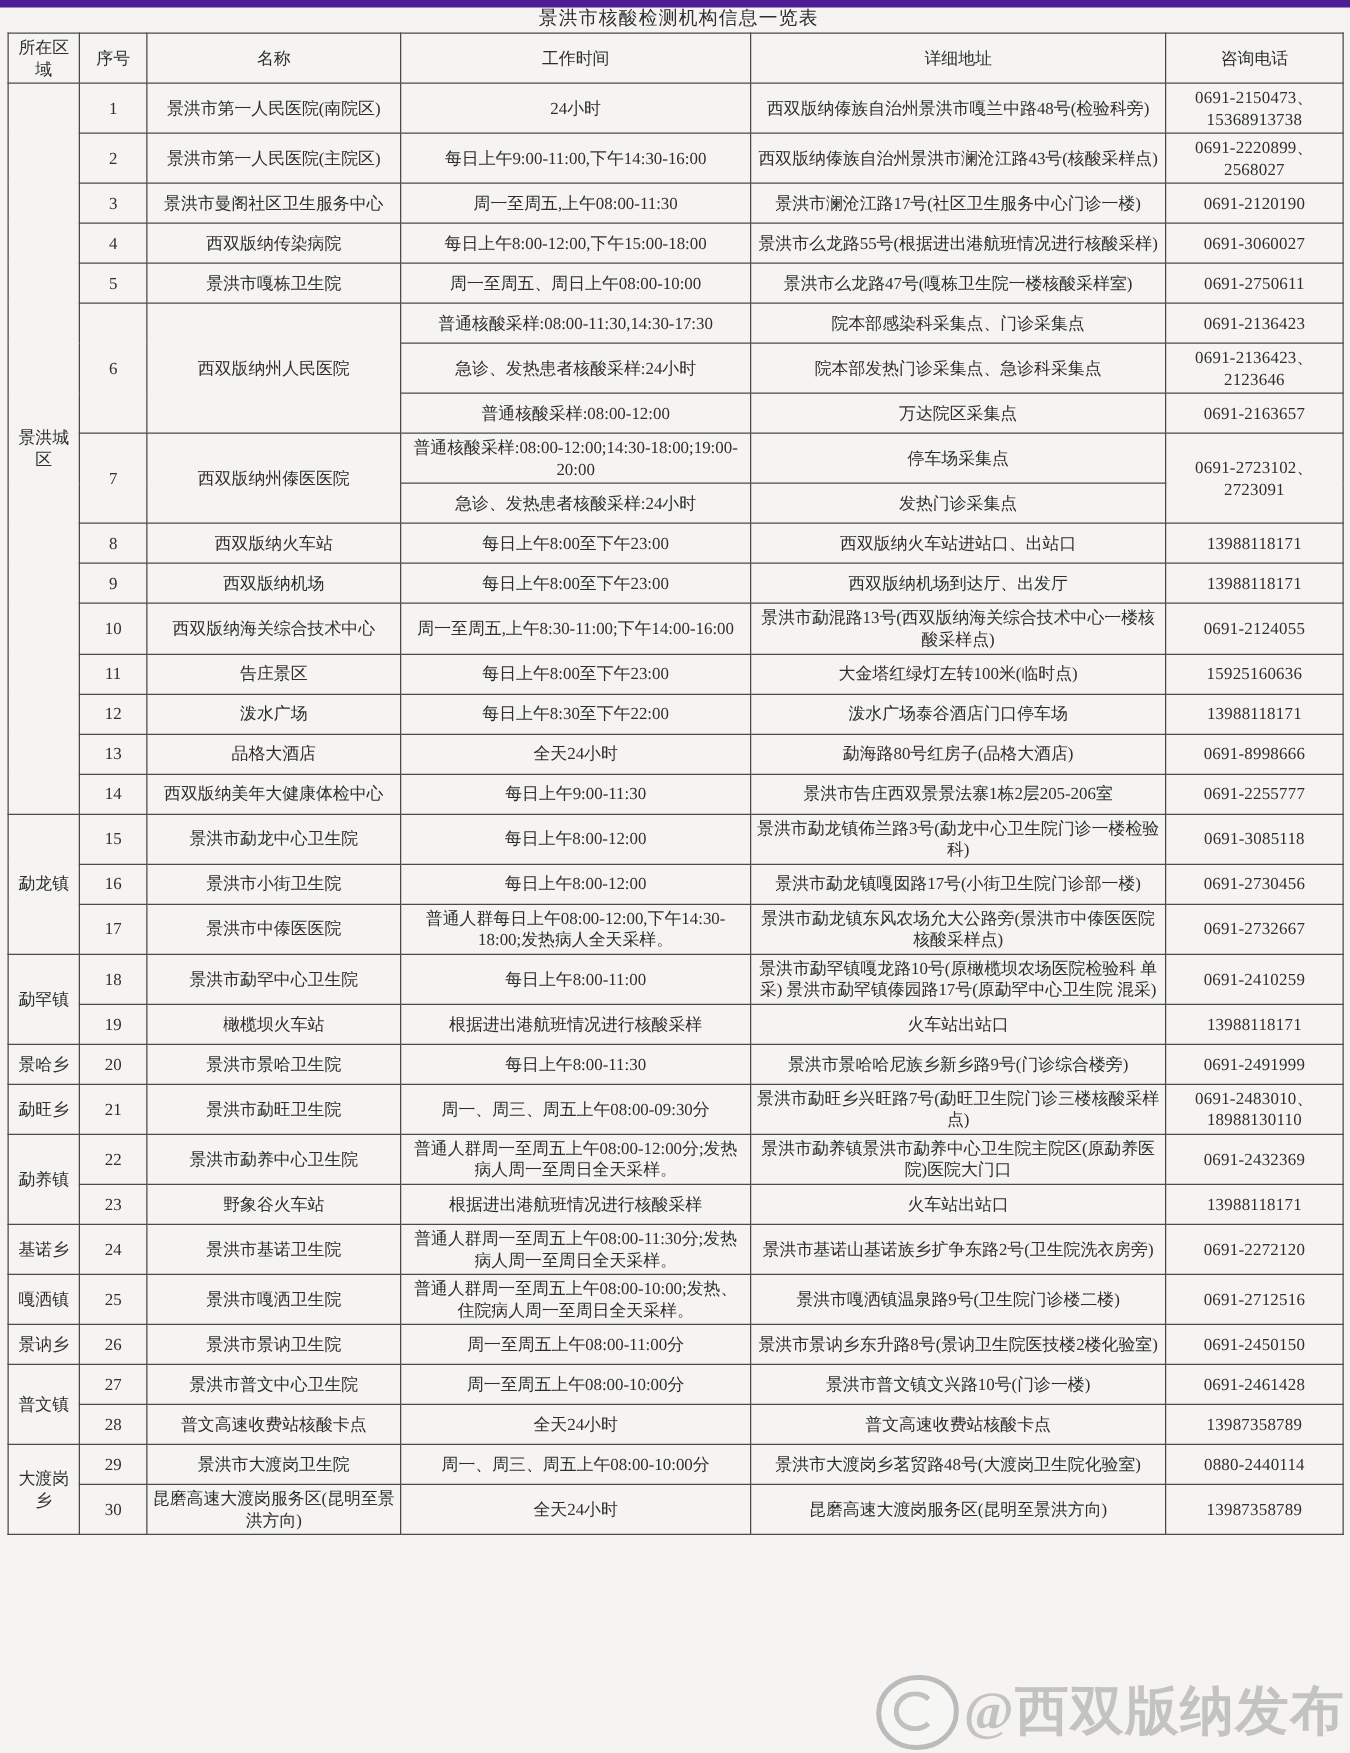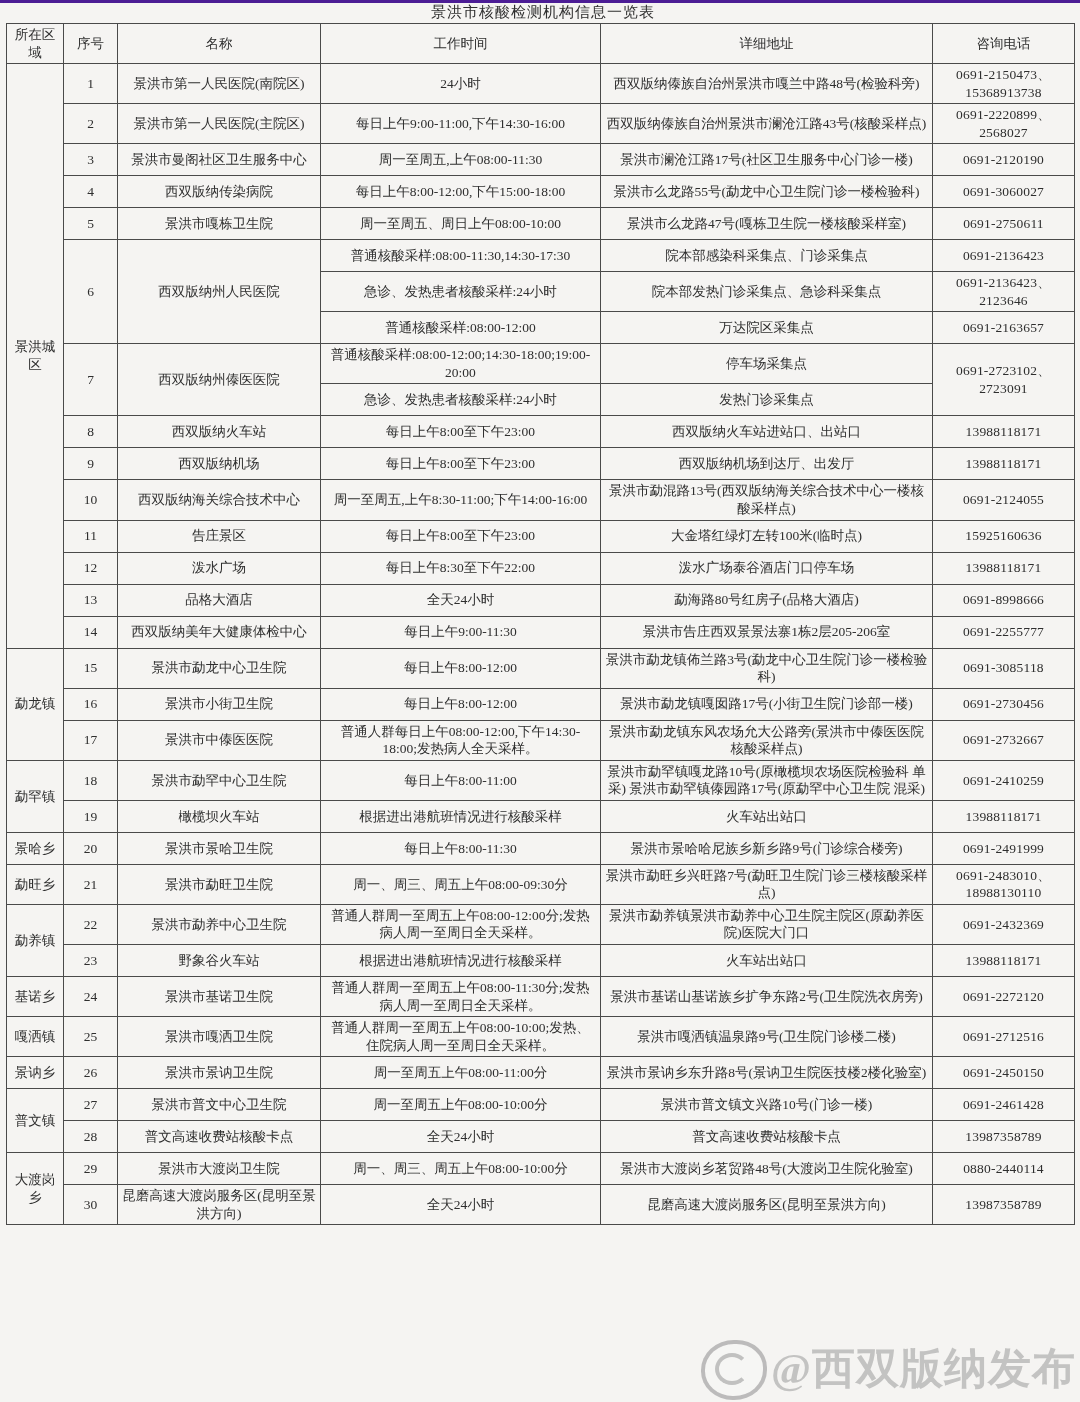--- a/index.html
+++ b/index.html
@@ -9,21 +9,21 @@
     font-family:"Liberation Serif","DejaVu Serif",serif;
     color:#2e2e2e;
     overflow:hidden;
     position:relative;
   }
   .sheet{position:absolute;inset:0;}
   .title{
     text-align:center;
     font-size:15px;
     line-height:19px;
-    border-top:3px solid #4c1d95;
+    border-top:6px solid #4c1d95;
     padding:0 0 1px 6px;
     letter-spacing:1px;
   }
   table{
     border-collapse:collapse;
     table-layout:fixed;
     width:1068px;
     margin:0 6px;
     background:transparent;
     border-radius:11px;
@@ -124,21 +124,21 @@
           <td>3</td>
           <td>景洪市曼阁社区卫生服务中心</td>
           <td>周一至周五,上午08:00-11:30</td>
           <td>景洪市澜沧江路17号(社区卫生服务中心门诊一楼)</td>
           <td class="phone-cell">0691-2120190</td>
         </tr>
         <tr>
           <td>4</td>
           <td>西双版纳传染病院</td>
           <td>每日上午8:00-12:00,下午15:00-18:00</td>
-          <td>景洪市么龙路55号(勐龙中心卫生院门诊一楼检验科)</td>
+          <td>景洪市么龙路55号(根据进出港航班情况进行核酸采样)</td>
           <td class="phone-cell">0691-3060027</td>
         </tr>
         <tr>
           <td>5</td>
           <td>景洪市嘎栋卫生院</td>
           <td>周一至周五、周日上午08:00-10:00</td>
           <td>景洪市么龙路47号(嘎栋卫生院一楼核酸采样室)</td>
           <td class="phone-cell">0691-2750611</td>
         </tr>
         <tr>

